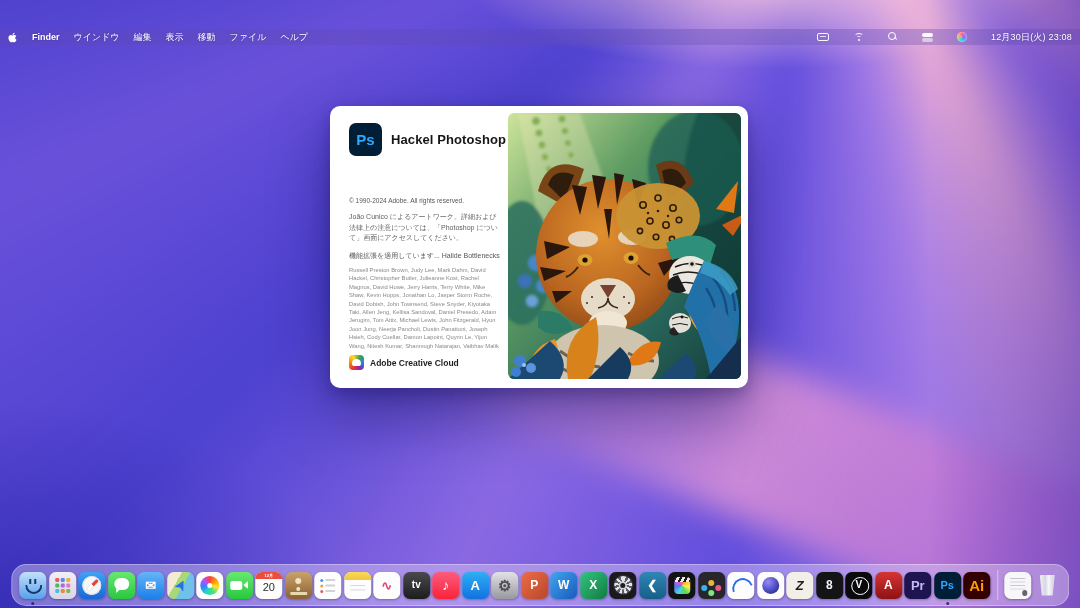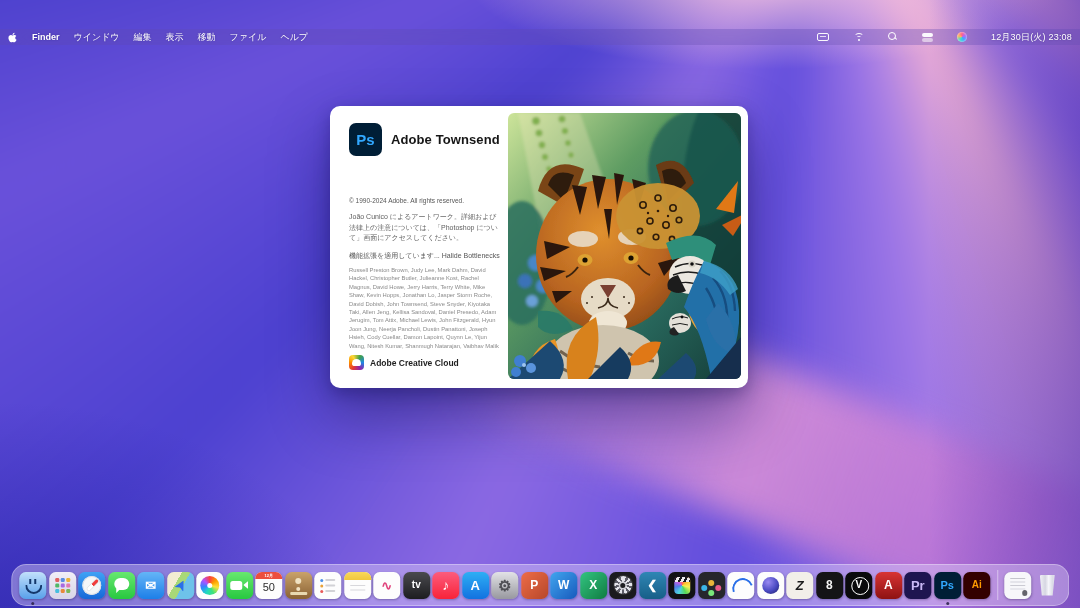--- a/index.html
+++ b/index.html
@@ -163,21 +163,21 @@
       <span class="mi mi-search"></span>
       <span class="mi mi-cc"></span>
       <span class="mi mi-siri"></span>
       <span class="mb-clock">12月30日(火) 23:08</span>
     </div>
   </div>
 
   <div class="window">
     <div class="brand">
       <div class="ps-logo" style="background: rgb(0, 30, 54); color: rgb(49, 168, 255);">Ps</div>
-      <div class="app-title">Adobe Townsend</div>
+      <div class="app-title">Hackel Photoshop</div>
     </div>
     <div class="copyright">© 1990-2024 Adobe. All rights reserved.</div>
     <div class="jp-note">João Cunico によるアートワーク。詳細および法律上の注意については、「Photoshop について」画面にアクセスしてください。</div>
     <div class="loading">機能拡張を適用しています... Halide Bottlenecks</div>
     <div class="credits">Russell Preston Brown, Judy Lee, Mark Dahm, David Hackel, Christopher Butler, Julieanne Kost, Rachel Magnus, David Howe, Jerry Harris, Terry White, Mike Shaw, Kevin Hopps, Jonathan Lo, Jasper Storm Roche, David Dobish, John Townsend, Steve Snyder, Kiyotaka Taki, Allen Jeng, Kellisa Sandoval, Daniel Presedo, Adam Jerugim, Tom Attix, Michael Lewis, John Fitzgerald, Hyun Joon Jung, Neerja Pancholi, Dustin Panattoni, Joseph Hsieh, Cody Cuellar, Damon Lapoint, Quynn Le, Yijun Wang, Nitesh Kumar, Shanmugh Natarajan, Vaibhav Malik</div>
     <div class="cc-row">
       <div class="cc-logo"></div>
       <div class="cc-label">Adobe Creative Cloud</div>
     </div>
 
@@ -326,21 +326,21 @@
       <div class="di m-compass" style="background: linear-gradient(rgb(63, 162, 245), rgb(22, 104, 216));"></div>
       <div class="di m-bubble" style="background: linear-gradient(rgb(103, 232, 111), rgb(40, 200, 64));"></div>
       <div class="di" style="background: linear-gradient(rgb(100, 181, 247), rgb(29, 127, 232));">
         <span class="g" style="color: rgb(255, 255, 255); font-size: 13px;">✉</span>
       </div>
       <div class="di m-maps" style="background: linear-gradient(120deg, rgb(243, 236, 210) 0%, rgb(243, 236, 210) 35%, rgb(168, 216, 120) 35%, rgb(168, 216, 120) 55%, rgb(110, 194, 234) 55%, rgb(110, 194, 234) 100%);"></div>
       <div class="di m-pinwheel" style="background: rgb(253, 253, 253);"></div>
       <div class="di m-cam" style="background: linear-gradient(rgb(103, 232, 111), rgb(40, 200, 64));"></div>
       <div class="di m-cal" style="background: rgb(253, 253, 253);">
         <span class="band">12月</span>
-        <span class="g">50</span>
+        <span class="g">20</span>
       </div>
       <div class="di m-book" style="background: linear-gradient(rgb(201, 162, 106), rgb(138, 98, 52));"></div>
       <div class="di m-list" style="background: rgb(253, 253, 253);"></div>
       <div class="di m-notes" style="background: rgb(253, 253, 253);"></div>
       <div class="di" style="background: rgb(253, 253, 253);">
         <span class="g" style="color: rgb(224, 68, 124); font-size: 13px;">∿</span>
       </div>
       <div class="di" style="background: linear-gradient(rgb(74, 74, 78), rgb(29, 29, 32));">
         <span class="g" style="color: rgb(255, 255, 255); font-size: 10px;">tv</span>
       </div>
@@ -383,20 +383,20 @@
         <span class="g" style="color: rgb(255, 255, 255); font-size: 12px;">A</span>
       </div>
       <div class="di" style="background: rgb(30, 21, 80);">
         <span class="g" style="color: rgb(201, 184, 245); font-size: 13px;">Pr</span>
       </div>
       <div class="di" style="background: rgb(0, 30, 54);">
         <span class="g" style="color: rgb(49, 168, 255); font-size: 11px;">Ps</span>
         <span class="run-dot"></span>
       </div>
       <div class="di" style="background: rgb(51, 0, 0);">
-        <span class="g" style="color: rgb(255, 154, 0); font-size: 10px;">Ai</span>
+        <span class="g" style="color: rgb(255, 154, 0); font-size: 15px;">Ai</span>
       </div>
       <div class="dock-divider"></div>
       <div class="di m-doc" style="background: rgb(247, 247, 250);"></div>
       <div class="di m-trash plain" style="background: transparent;"></div>
     </div>
 
 </div>
 
 </body></html>

